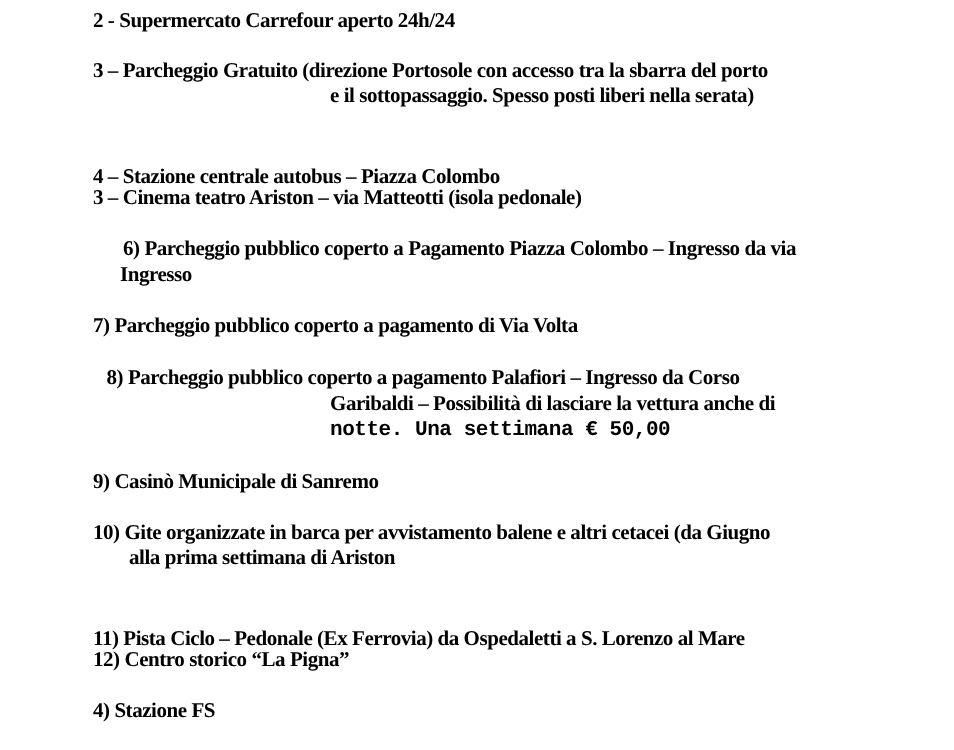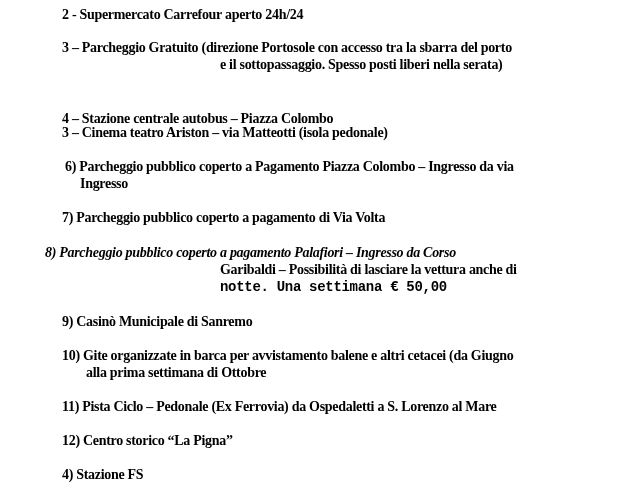--- a/index.html
+++ b/index.html
@@ -41,45 +41,45 @@
 
   <div>
     <div class="line" style="left:62px; top:90px;margin-top:20px;">4 – Stazione centrale autobus – Piazza Colombo</div>
   </div>
 
   <div>
     <div class="line" style="left:62px; top:124px;">3 – Cinema teatro Ariston – via Matteotti (isola pedonale)</div>
   </div>
 
   <div>
-    <div class="line" style="left:65px; top:158px;">6) Parcheggio pubblico coperto a Pagamento Piazza Colombo – Ingresso da via</div>
+    <div class="line" style="left:82px; top:158px;">6) Parcheggio pubblico coperto a Pagamento Piazza Colombo – Ingresso da via</div>
     <div class="line" style="left:80px; top:175px;">Ingresso</div>
   </div>
 
   <div>
     <div class="line" style="left:62px; top:209px;">7) Parcheggio pubblico coperto a pagamento di Via Volta</div>
   </div>
 
   <div>
-    <div class="line" style="left:45px; top:244px;font-style:italic;">8) Parcheggio pubblico coperto a pagamento  Palafiori – Ingresso da Corso</div>
+    <div class="line" style="left:71px; top:244px;">8) Parcheggio pubblico coperto a pagamento  Palafiori – Ingresso da Corso</div>
     <div class="line" style="left:220px; top:261px;">Garibaldi – Possibilità di lasciare la vettura anche di</div>
     <div class="line" style="left:220px; top:278px;font-family:Liberation Mono, monospace;">notte. Una settimana € 50,00</div>
   </div>
 
   <div>
     <div class="line" style="left:62px; top:313px;">9) Casinò Municipale di Sanremo</div>
   </div>
 
   <div>
     <div class="line" style="left:62px; top:347px;">10) Gite organizzate in barca per avvistamento balene e altri cetacei (da Giugno</div>
-    <div class="line" style="left:86px; top:364px;">alla prima settimana di Ottobre</div>
+    <div class="line" style="left:86px; top:364px;">alla prima settimana di Ariston</div>
   </div>
 
   <div>
-    <div class="line" style="left:62px; top:398px;">11) Pista Ciclo – Pedonale (Ex Ferrovia) da Ospedaletti a S. Lorenzo al Mare</div>
+    <div class="line" style="left:62px; top:418px;">11) Pista Ciclo – Pedonale (Ex Ferrovia) da Ospedaletti a S. Lorenzo al Mare</div>
   </div>
 
   <div>
     <div class="line" style="left:62px; top:432px;">12) Centro storico “La Pigna”</div>
   </div>
 
   <div>
     <div class="line" style="left:62px; top:466px;">4) Stazione FS</div>
   </div>
 

